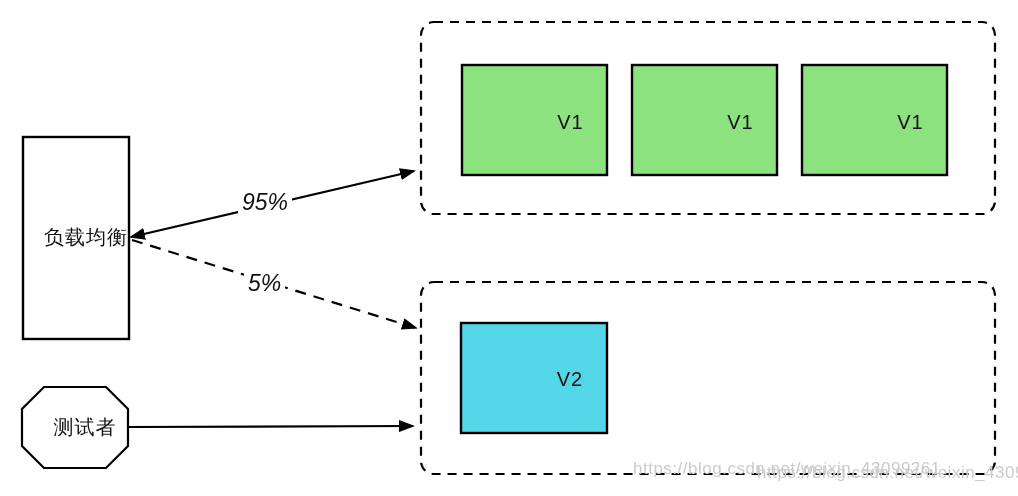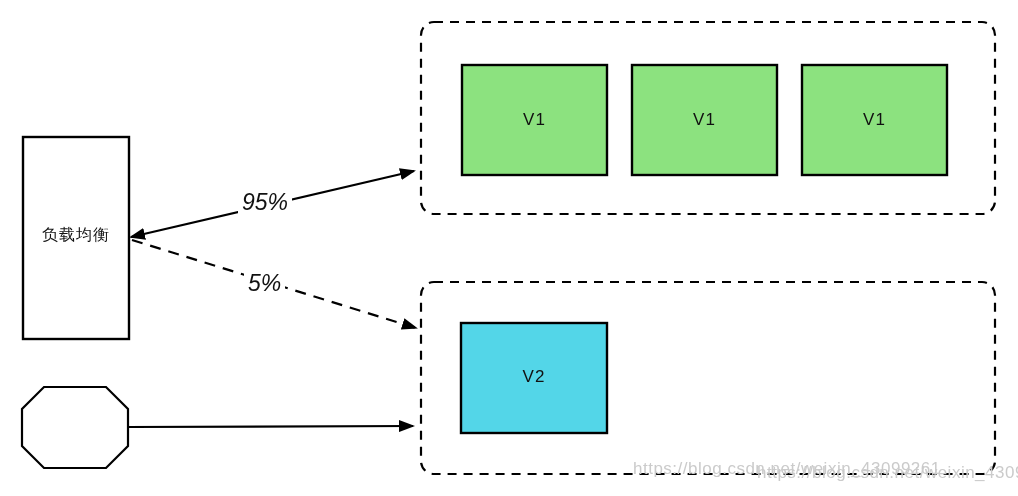--- a/index.html
+++ b/index.html
@@ -20,22 +20,22 @@
     left: 0;
     top: 0;
   }
   .lbl {
     position: absolute;
     color: #111111;
     text-align: center;
     line-height: 1.1;
     user-select: none;
   }
-  .node-label { font-size: 16px; letter-spacing: 1px; }
-  .box-label  { font-size: 17px; letter-spacing: 1px; }
+  .node-label { font-size: 20px; letter-spacing: 1px; padding-left: 10px; }
+  .box-label  { font-size: 20px; letter-spacing: 1px; margin-left: 36px; }
   .edge-label {
     font-size: 23px;
     background: #ffffff;
     padding: 0 4px;
     font-style: italic;
   }
   .watermark {
     position: absolute;
     font-size: 17px;
     color: #cbcbcb;
@@ -70,20 +70,21 @@
 
     <line x1="131" y1="237" x2="414" y2="171" stroke="#000000" stroke-width="2.2" marker-end="url(#arrow)" marker-start="url(#arrow)"></line>
 
     <line x1="132" y1="240" x2="416" y2="328" stroke="#000000" stroke-width="2.2" stroke-dasharray="11 8" marker-end="url(#arrow)"></line>
 
     <line x1="128" y1="427" x2="413" y2="426" stroke="#000000" stroke-width="2.2" marker-end="url(#arrow)"></line>
   </svg>
 
   <div class="lbl node-label" style="left:23px; top:226px; width:106px;">负载均衡</div>
 
+  <div class="lbl node-label" style="left:22px; top:416px; width:106px;">测试者</div>
 
   <div class="lbl box-label" style="left:462px; top:111px; width:145px;">V1</div>
   <div class="lbl box-label" style="left:632px; top:111px; width:145px;">V1</div>
   <div class="lbl box-label" style="left:802px; top:111px; width:145px;">V1</div>
 
   <div class="lbl box-label" style="left:461px; top:368px; width:146px;">V2</div>
 
   <div class="lbl edge-label" style="left:238px; top:190px;">95%</div>
 
   <div class="lbl edge-label" style="left:244px; top:271px;">5%</div>

